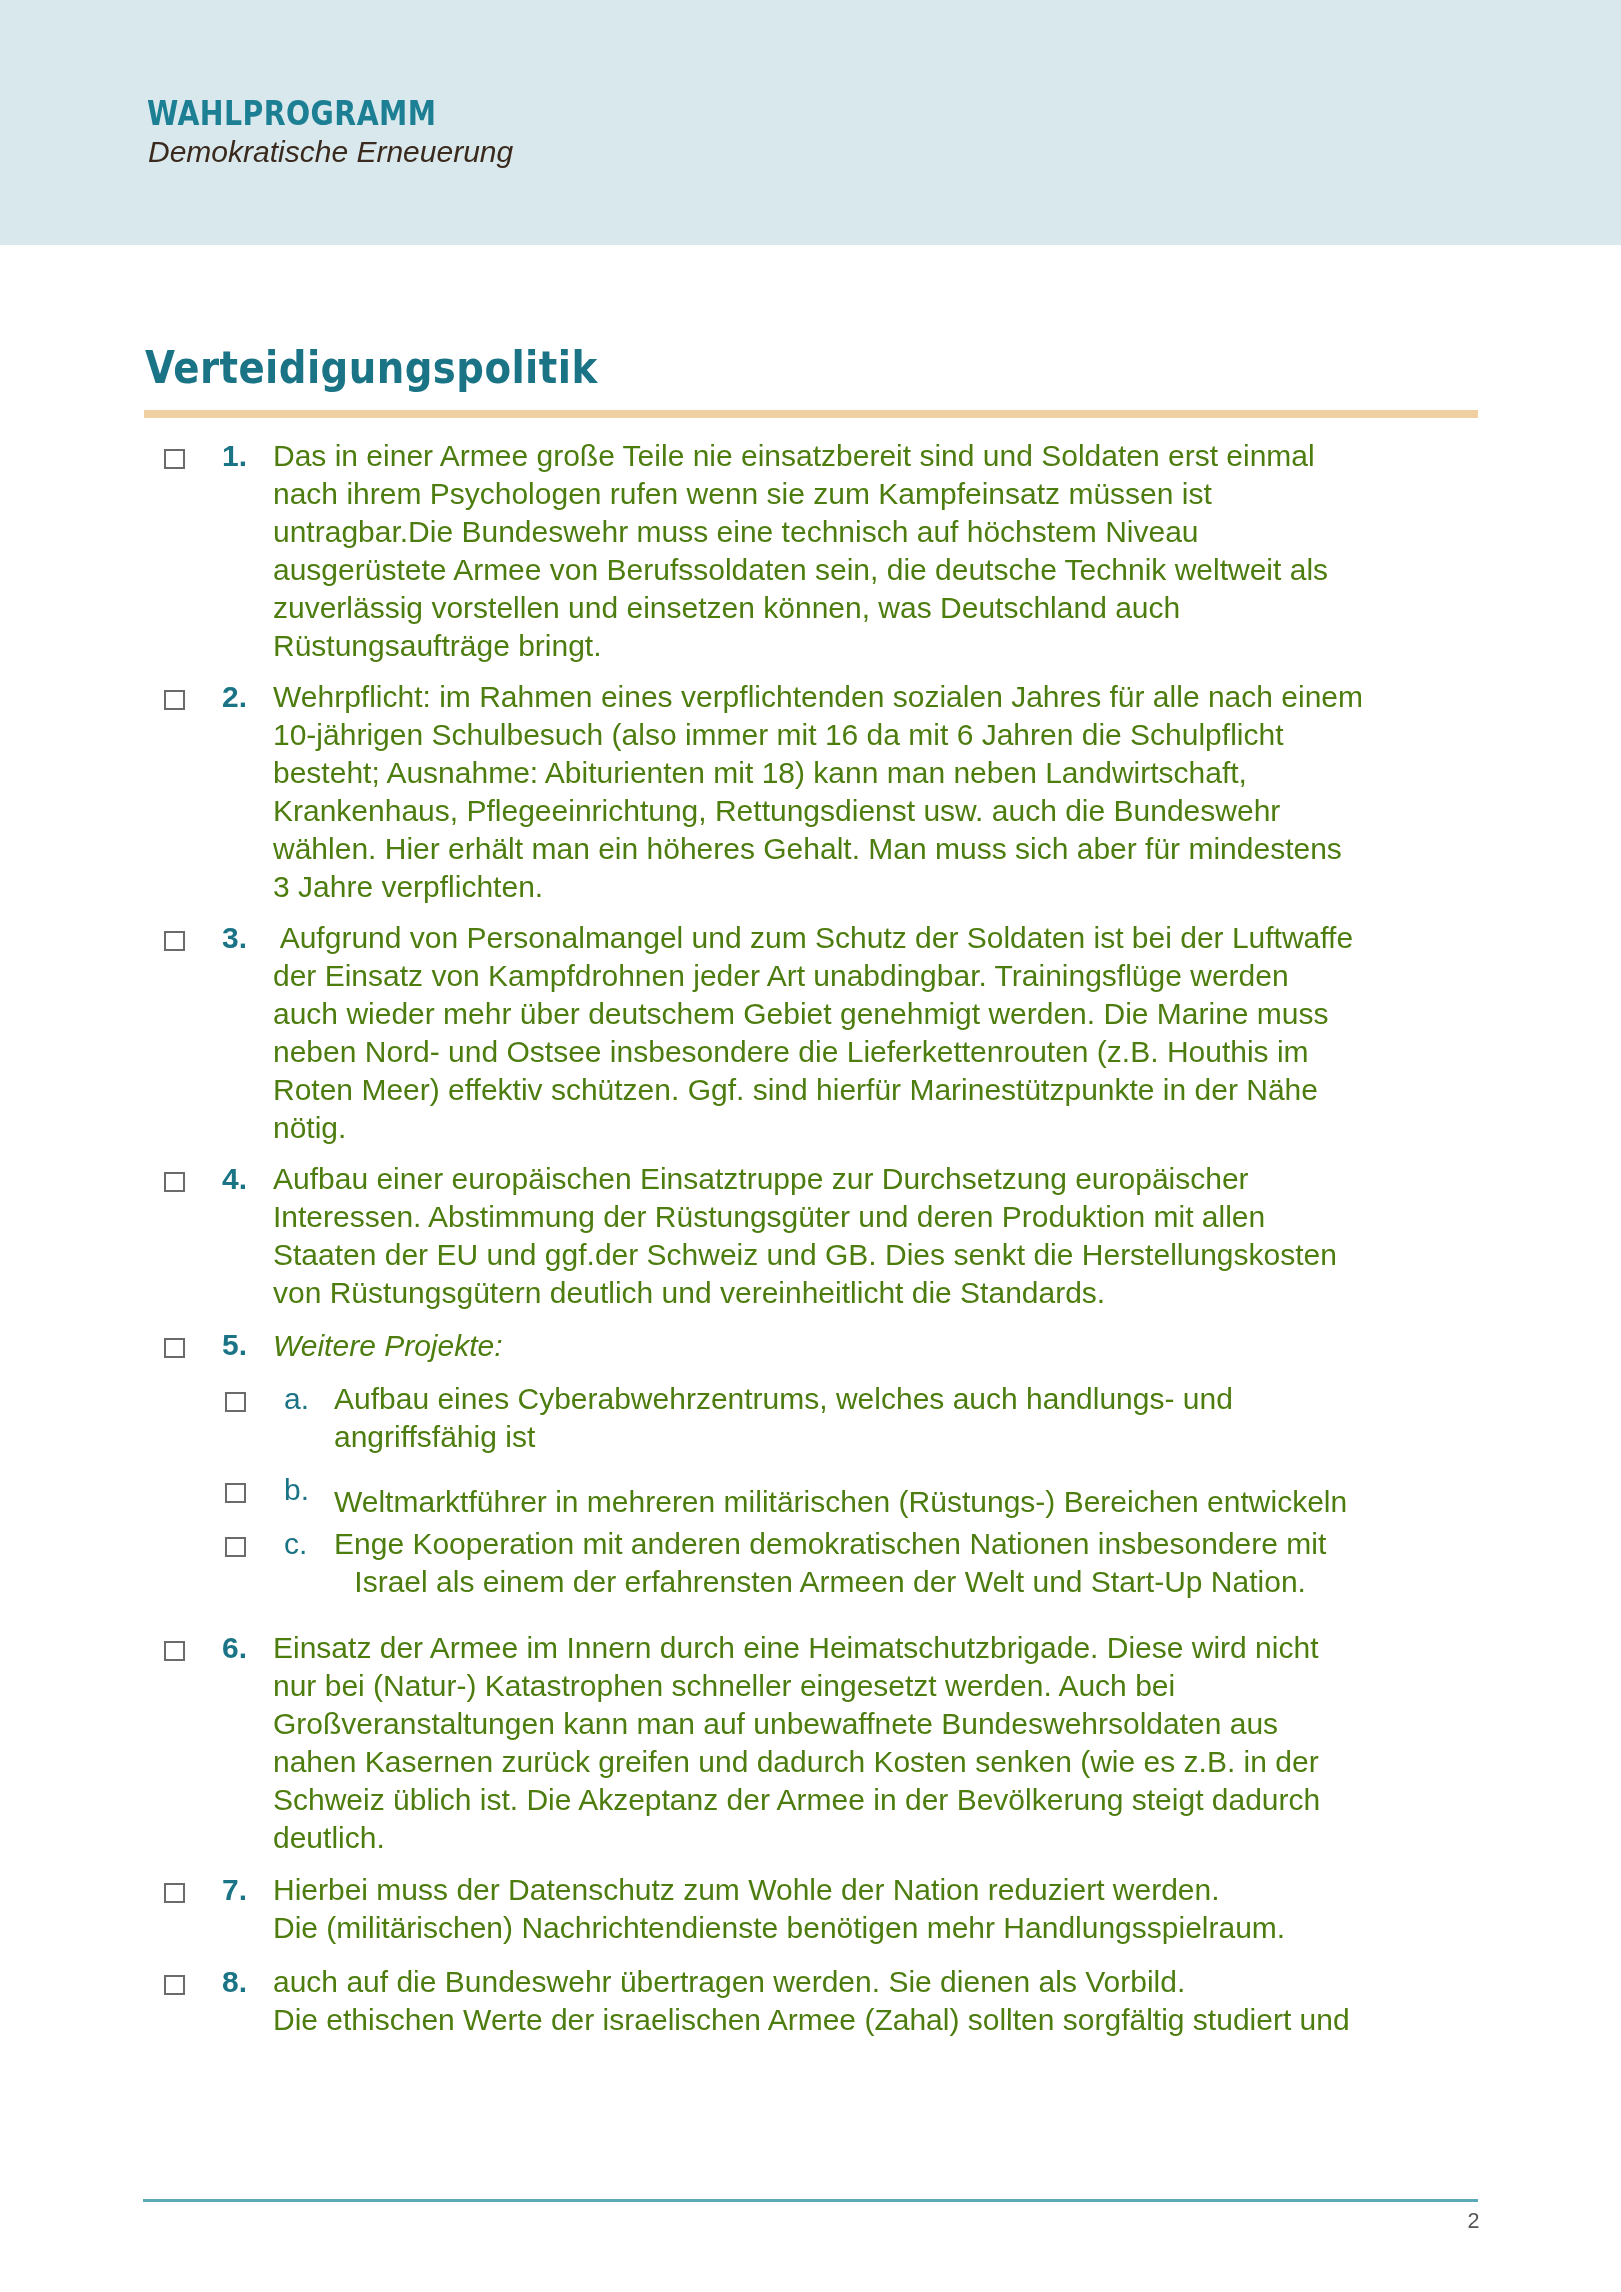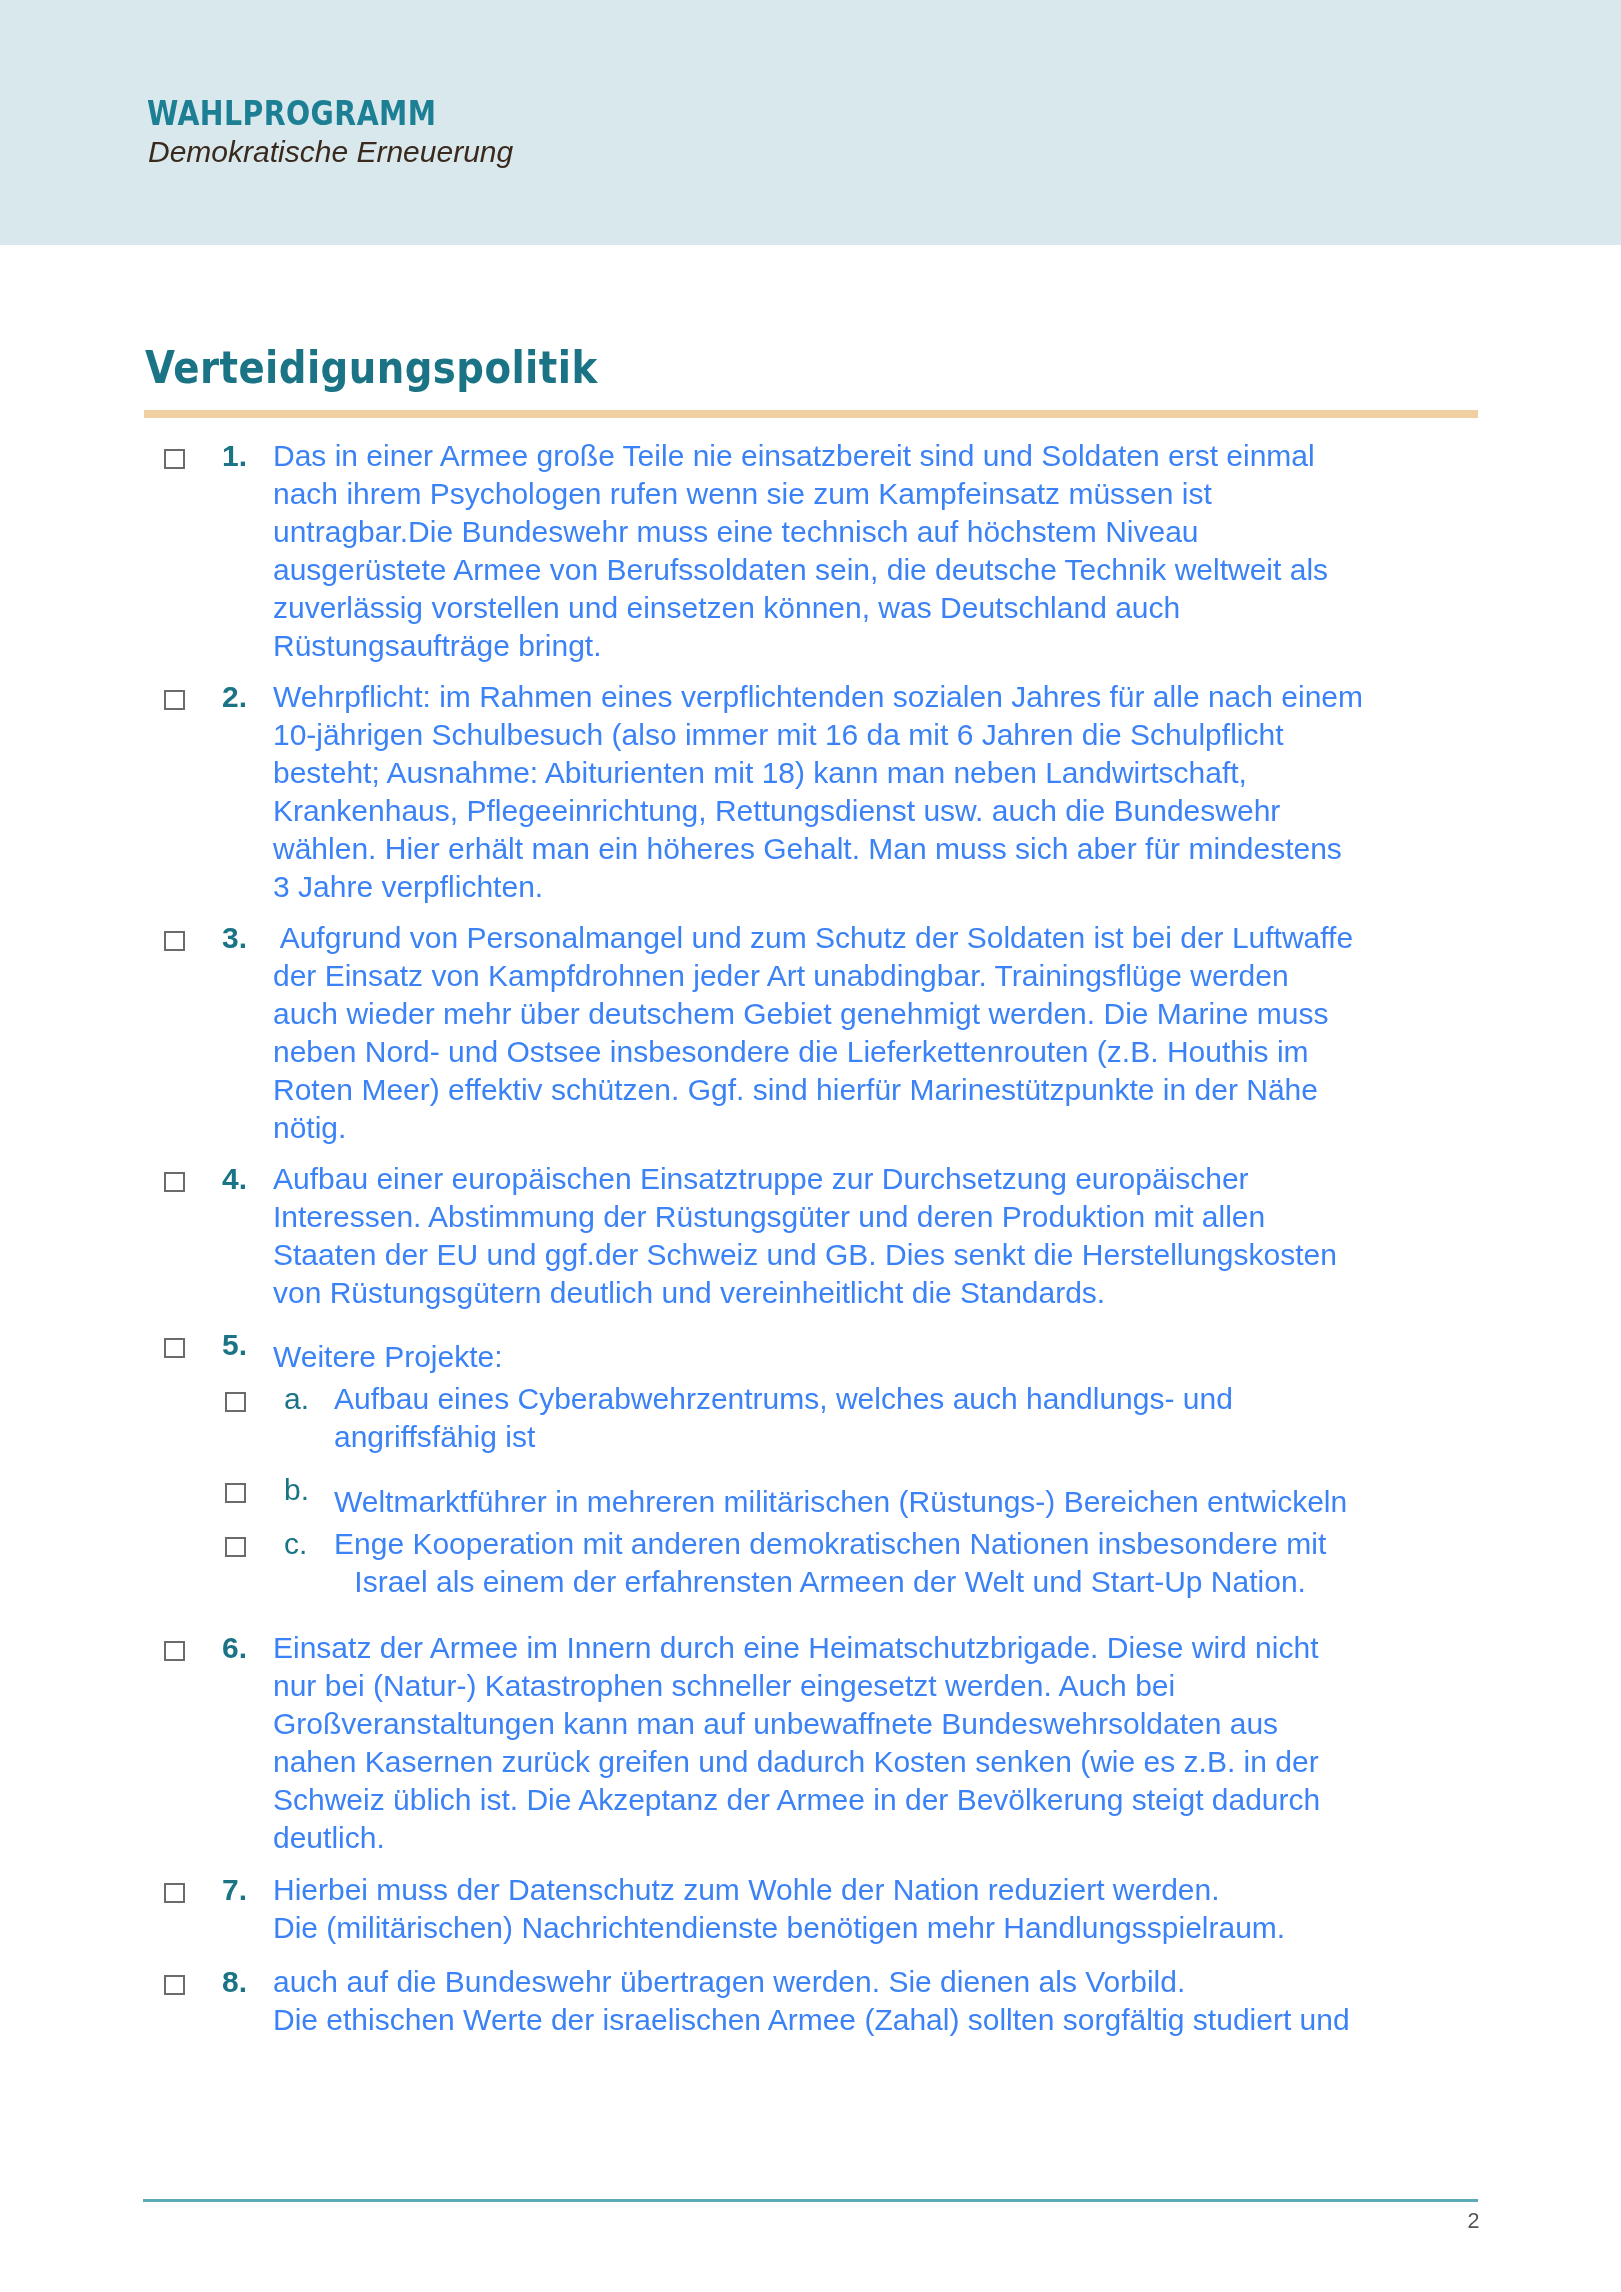--- a/index.html
+++ b/index.html
@@ -73,21 +73,21 @@
       position: absolute;
       font-size: 30px;
       font-weight: bold;
       color: #1a7486;
       line-height: 38px;
     }
     .num.sub { font-weight: normal; }
     .text {
       position: absolute;
       font-size: 30px;
-      color: #3b82f6;
+      color: #4d7c0f;
       line-height: 38px;
       white-space: pre;
     }
     .line { display: block; height: 38px; }
     .footer-rule {
       position: absolute;
       left: 143px; top: 2199px;
       width: 1335px; height: 2.9px;
       background: #5aaab8;
     }
@@ -127,21 +127,21 @@
       <div class="text" style="left: 273px; top: 0px;"><span class="line"> Aufgrund von Personalmangel und zum Schutz der Soldaten ist bei der Luftwaffe</span><span class="line">der Einsatz von Kampfdrohnen jeder Art unabdingbar. Trainingsflüge werden</span><span class="line">auch wieder mehr über deutschem Gebiet genehmigt werden. Die Marine muss</span><span class="line">neben Nord- und Ostsee insbesondere die Lieferkettenrouten (z.B. Houthis im</span><span class="line">Roten Meer) effektiv schützen. Ggf. sind hierfür Marinestützpunkte in der Nähe</span><span class="line">nötig.</span></div>
     </div>
     <div class="item" style="top: 1160px;">
       <div class="checkbox" style="left: 164px; top: 11.8px;"></div>
       <div class="num" style="left: 222px; top: 0px;">4.</div>
       <div class="text" style="left: 273px; top: 0px;"><span class="line">Aufbau einer europäischen Einsatztruppe zur Durchsetzung europäischer</span><span class="line">Interessen. Abstimmung der Rüstungsgüter und deren Produktion mit allen</span><span class="line">Staaten der EU und ggf.der Schweiz und GB. Dies senkt die Herstellungskosten</span><span class="line">von Rüstungsgütern deutlich und vereinheitlicht die Standards.</span></div>
     </div>
     <div class="item" style="top: 1326px;">
       <div class="checkbox" style="left: 164px; top: 11.8px;"></div>
       <div class="num" style="left: 222px; top: 0px;">5.</div>
-      <div class="text" style="left: 273px; top: 12px;"><span class="line">Weitere Projekte:</span></div>
+      <div class="text" style="left: 273px; top: 1px; font-style: italic;"><span class="line">Weitere Projekte:</span></div>
     </div>
     <div class="item" style="top: 1380px;">
       <div class="checkbox" style="left: 225px; top: 11.8px;"></div>
       <div class="num sub" style="left: 284px; top: 0px;">a.</div>
       <div class="text" style="left: 334px; top: 0px;"><span class="line">Aufbau eines Cyberabwehrzentrums, welches auch handlungs- und</span><span class="line">angriffsfähig ist</span></div>
     </div>
     <div class="item" style="top: 1471px;">
       <div class="checkbox" style="left: 225px; top: 11.8px;"></div>
       <div class="num sub" style="left: 284px; top: 0px;">b.</div>
       <div class="text" style="left: 334px; top: 12px;"><span class="line">Weltmarktführer in mehreren militärischen (Rüstungs-) Bereichen entwickeln</span></div>

